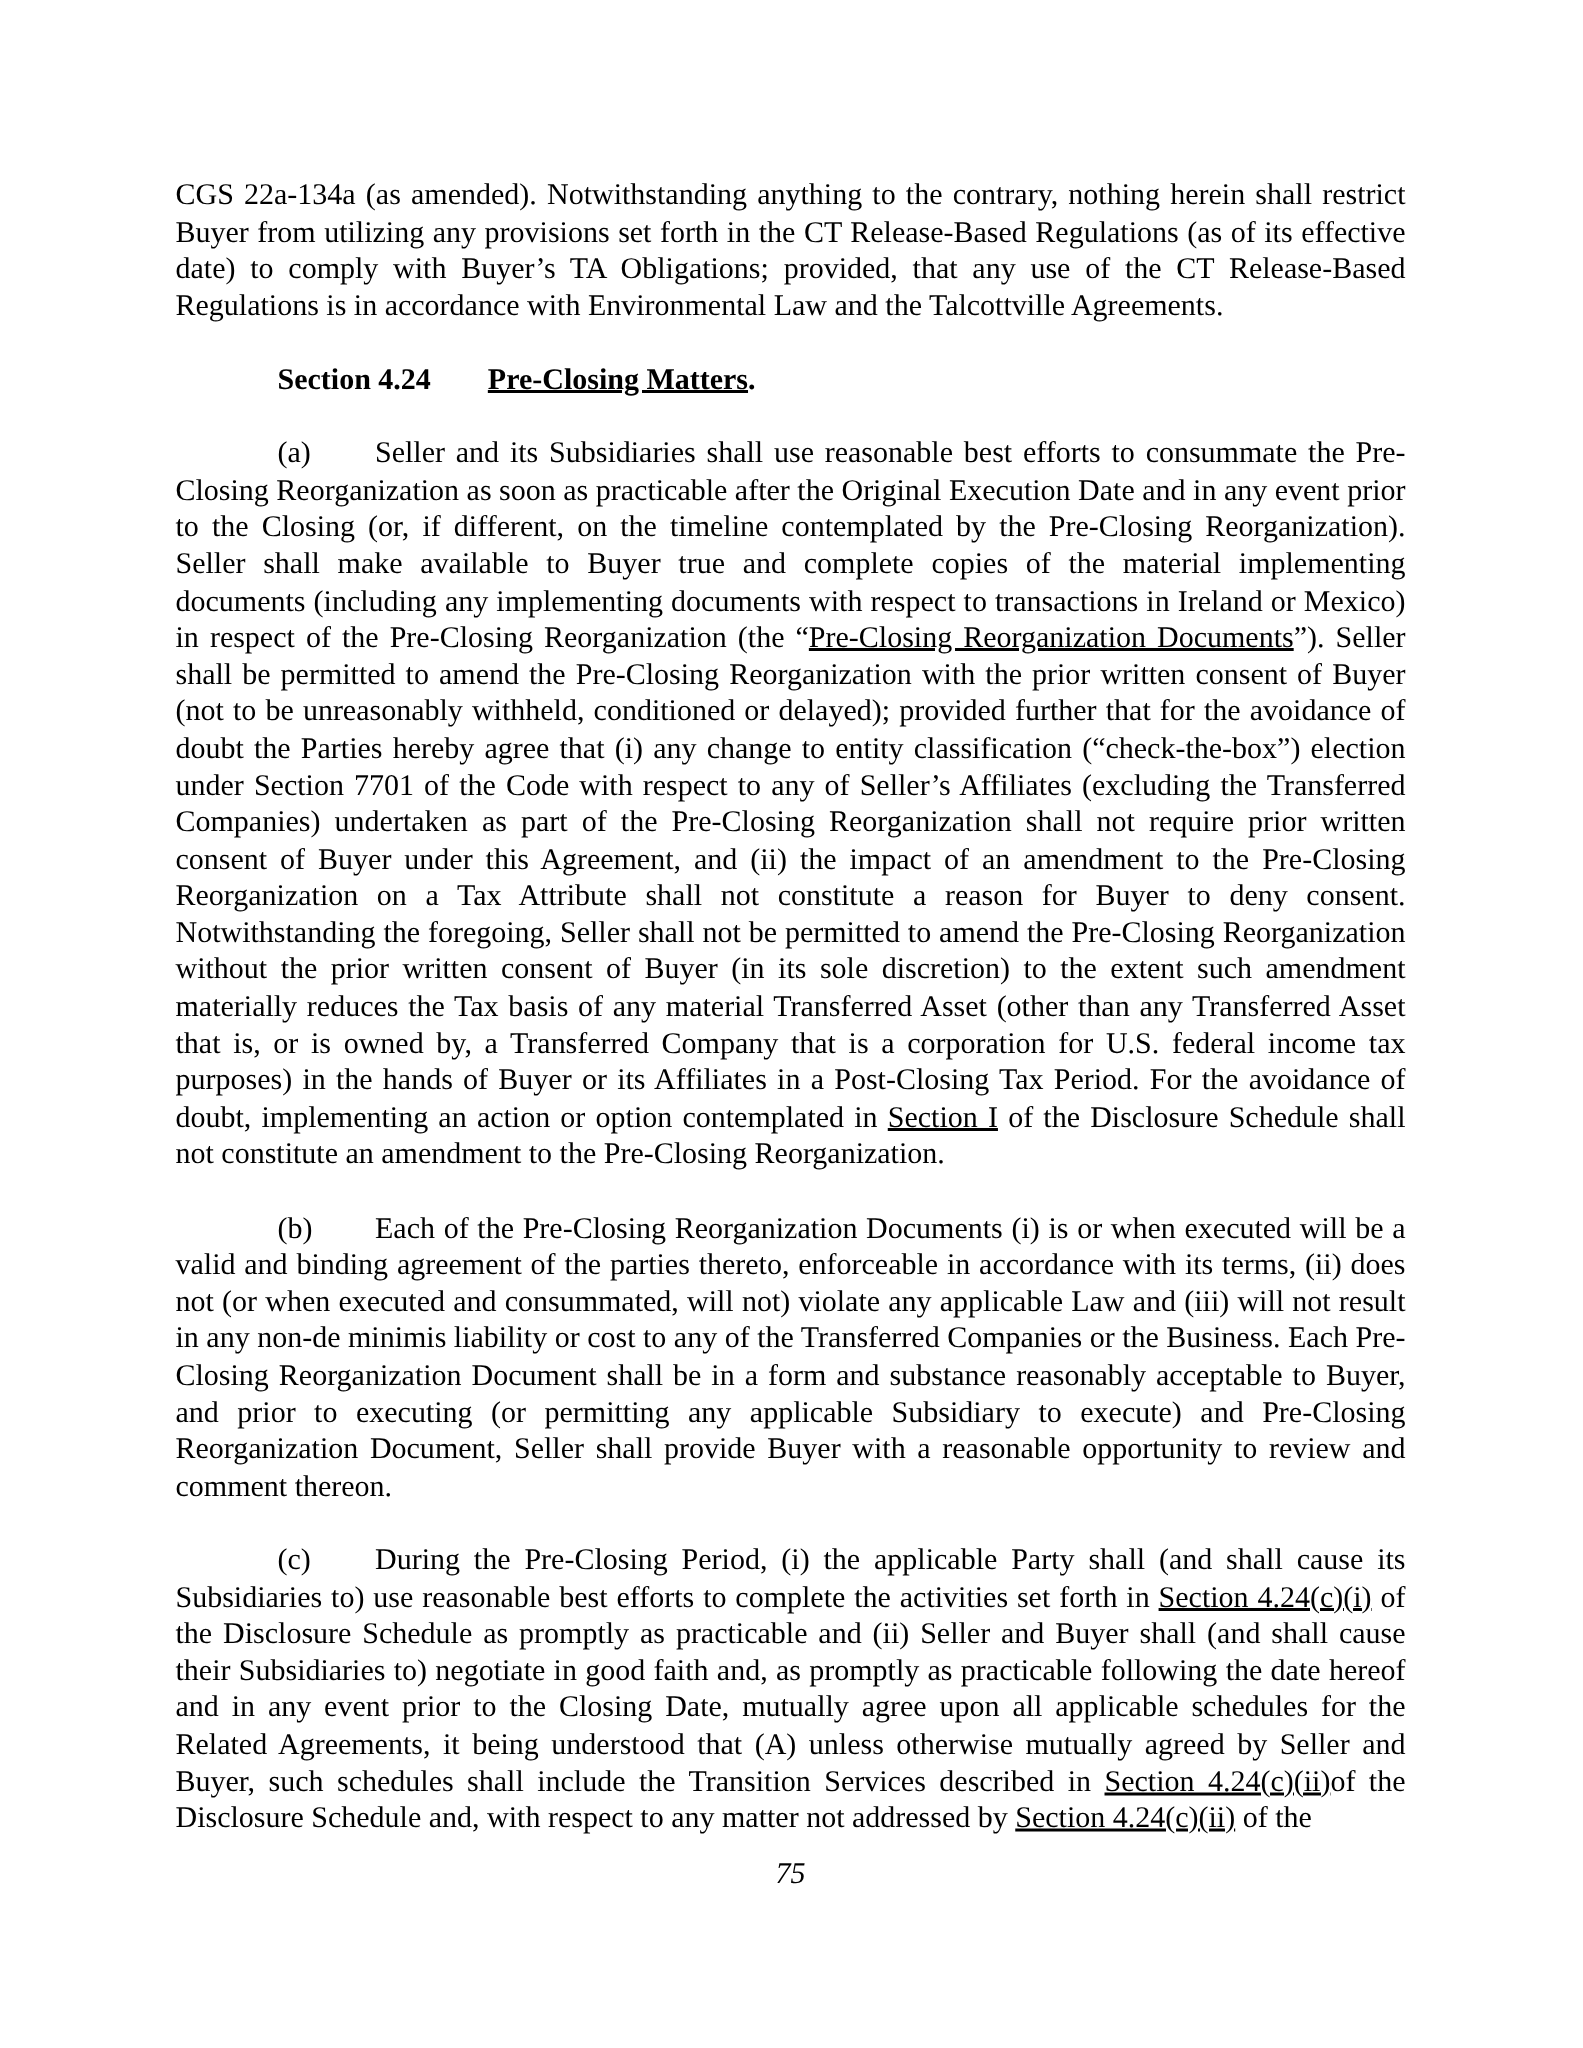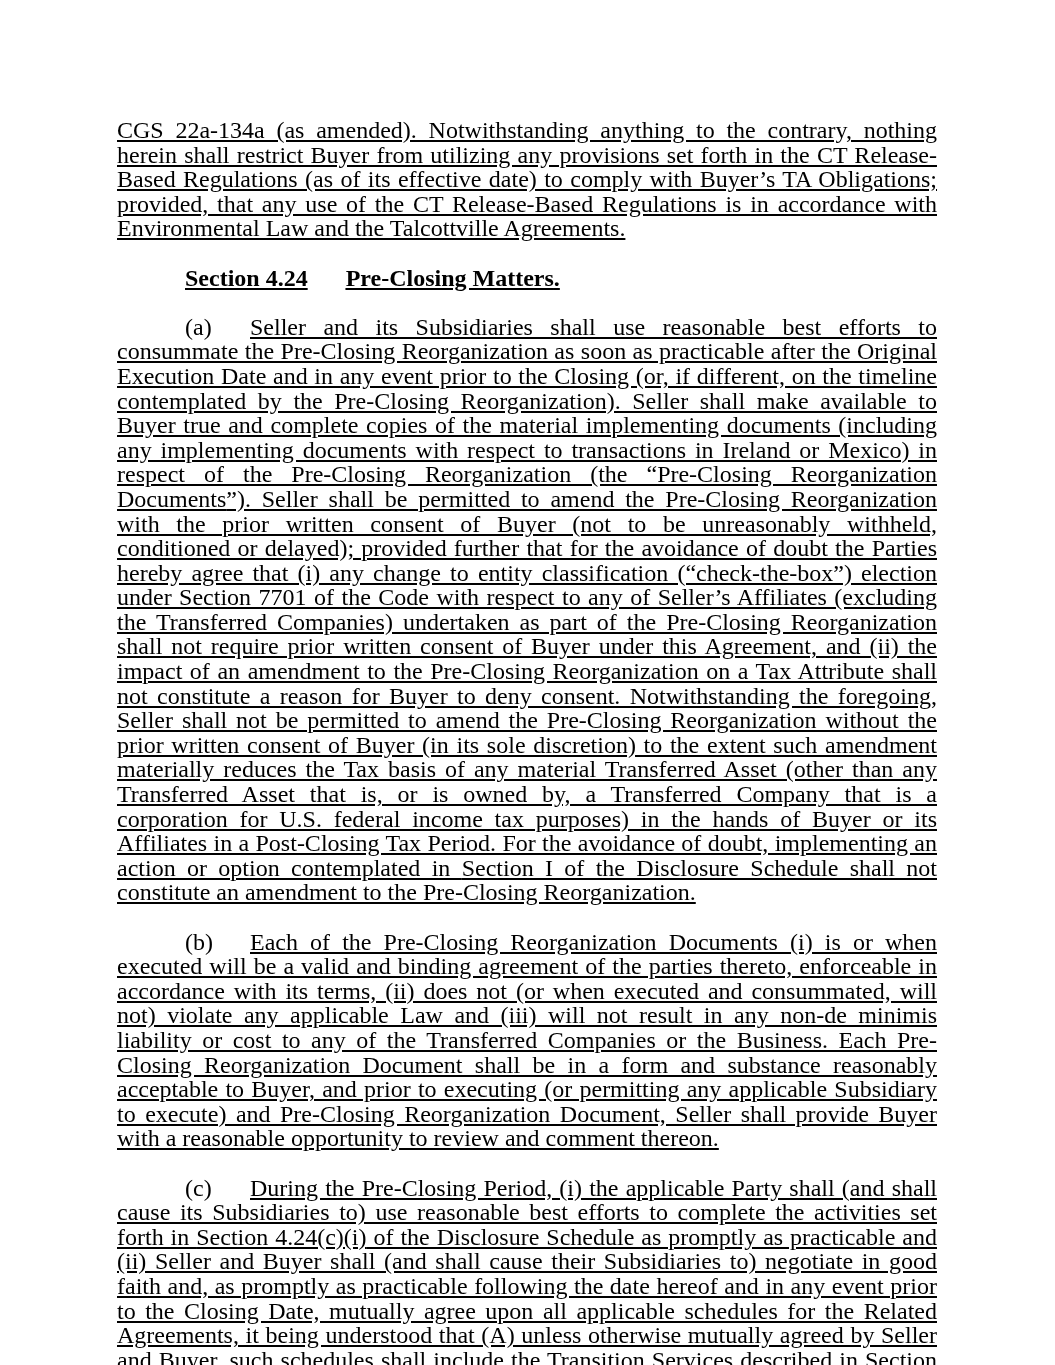--- a/index.html
+++ b/index.html
@@ -17,27 +17,26 @@
     overflow: hidden;
   }
   .content {
     position: absolute;
     left: 117px;
     top: 118px;
     width: 820px;
   }
   .para {
     margin: 0 0 24.6px 0;
-    font-size: 24px;
+    font-size: 20px;
     line-height: 24.6px;
     text-align: justify;
-    text-decoration: underline;
   }
   .para:last-of-type {
-    margin-bottom: 0;
+    margin-bottom: 12px;
   }
   .para.indent {
     text-indent: 68px;
   }
   .run.b  { font-weight: bold; }
   .run.u  { text-decoration: underline; }
   .run.bu { font-weight: bold; text-decoration: underline; }
   .run.label {
     display: inline-block;
     width: 65px;

